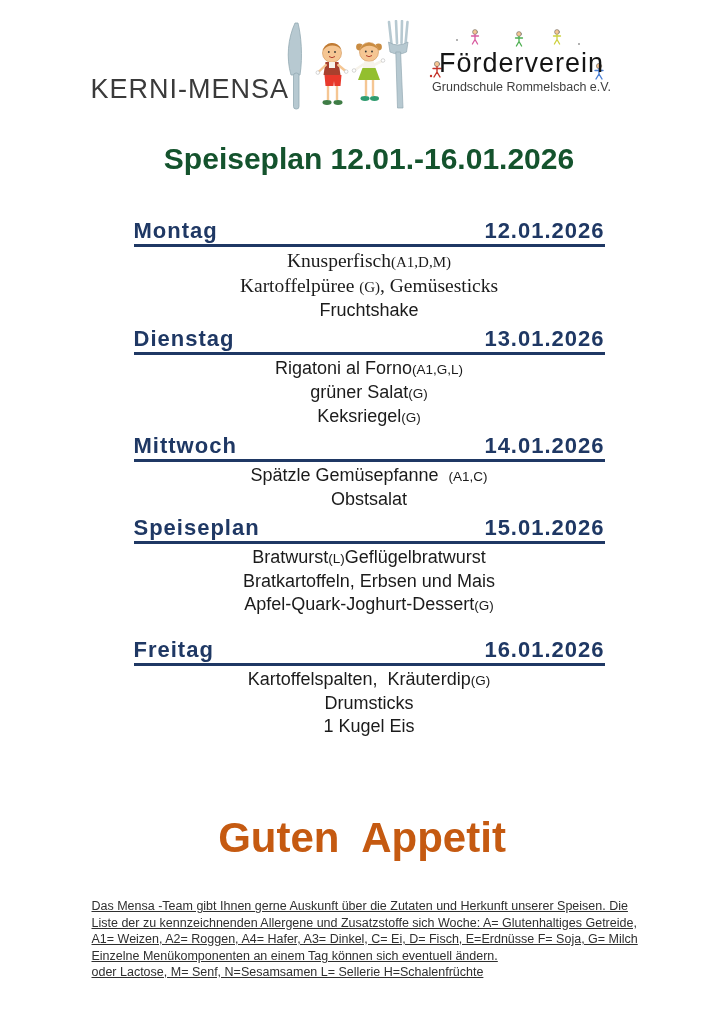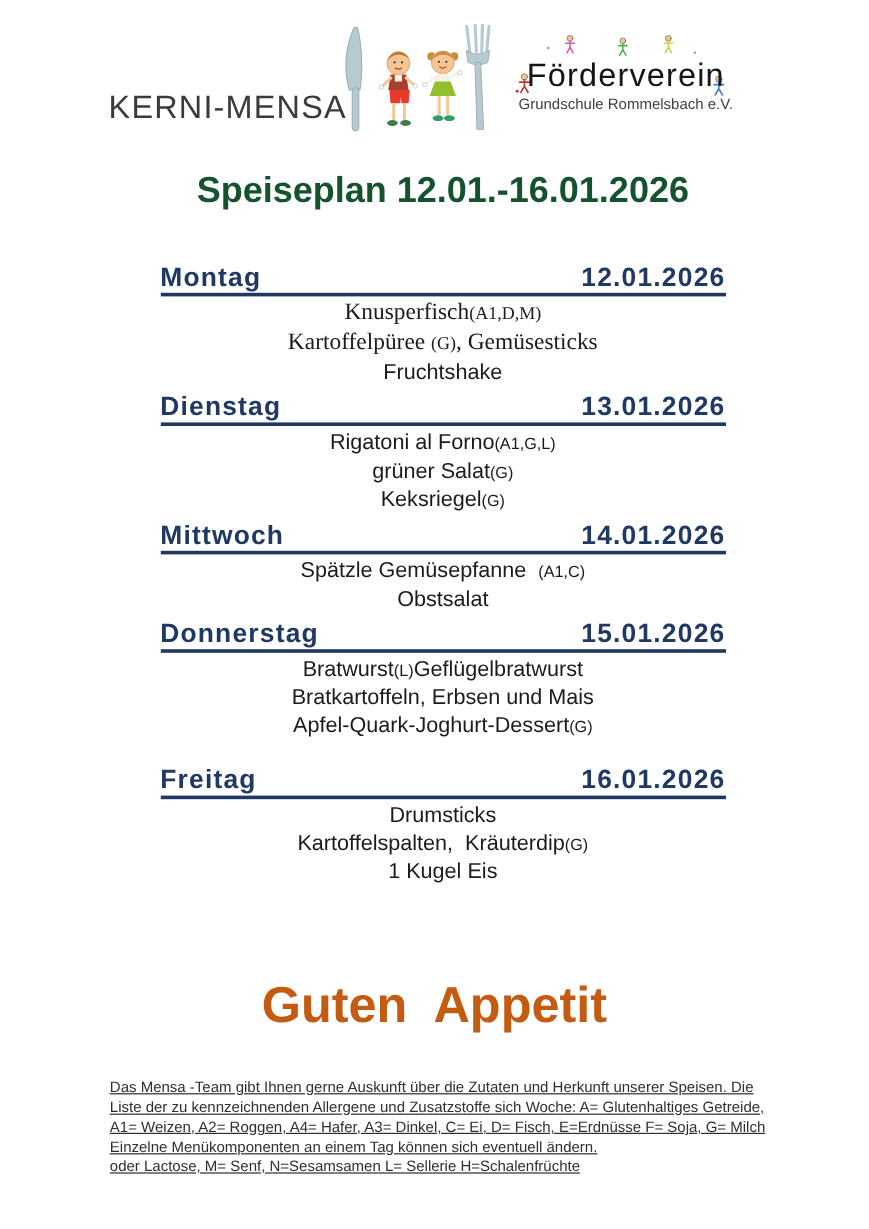--- a/index.html
+++ b/index.html
@@ -198,38 +198,38 @@
       <span class="day-date">14.01.2026</span>
     </div>
     <div class="day-items">
             <div class="item-line"><span class="dish">Spätzle Gemüsepfanne  </span><span class="allergen">(A1,C)</span></div>
             <div class="item-line"><span class="dish">Obstsalat</span></div>
           </div>
   </section>
 
   <section class="day">
     <div class="day-head">
-      <span class="day-name">Donnerstag</span>
+      <span class="day-name">Speiseplan</span>
       <span class="day-date">15.01.2026</span>
     </div>
     <div class="day-items">
             <div class="item-line"><span class="dish">Bratwurst</span><span class="allergen">(L)</span><span class="dish">Geflügelbratwurst</span></div>
             <div class="item-line"><span class="dish">Bratkartoffeln, Erbsen und Mais</span></div>
             <div class="item-line"><span class="dish">Apfel-Quark-Joghurt-Dessert</span><span class="allergen">(G)</span></div>
           </div>
   </section>
 
   <section class="day gap-before">
     <div class="day-head">
       <span class="day-name">Freitag</span>
       <span class="day-date">16.01.2026</span>
     </div>
     <div class="day-items">
+            <div class="item-line"><span class="dish">Kartoffelspalten,  Kräuterdip</span><span class="allergen">(G)</span></div>
             <div class="item-line"><span class="dish">Drumsticks</span></div>
-            <div class="item-line"><span class="dish">Kartoffelspalten,  Kräuterdip</span><span class="allergen">(G)</span></div>
             <div class="item-line"><span class="dish">1 Kugel Eis</span></div>
           </div>
   </section>
 </div>
   </div>
 
   <div class="closing">Guten  Appetit</div>
 
   <div class="footer">
       <div class="footer-line">Das Mensa -Team gibt Ihnen gerne Auskunft über die Zutaten und Herkunft unserer Speisen. Die</div>

